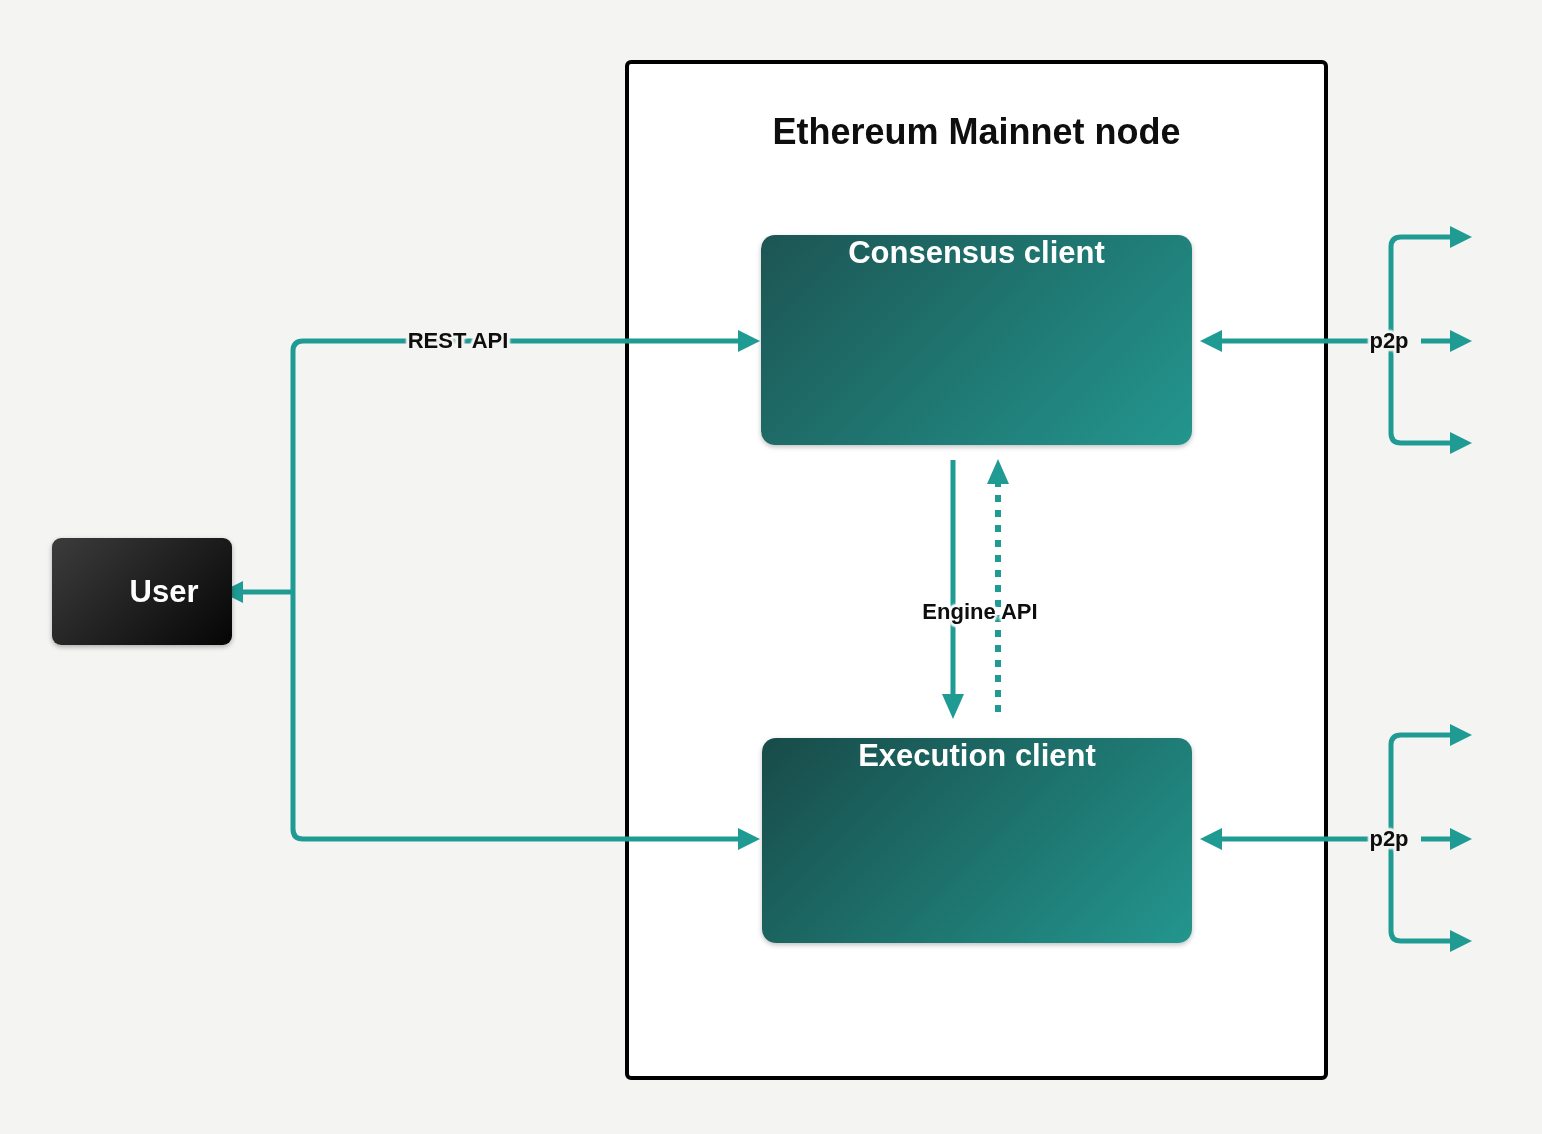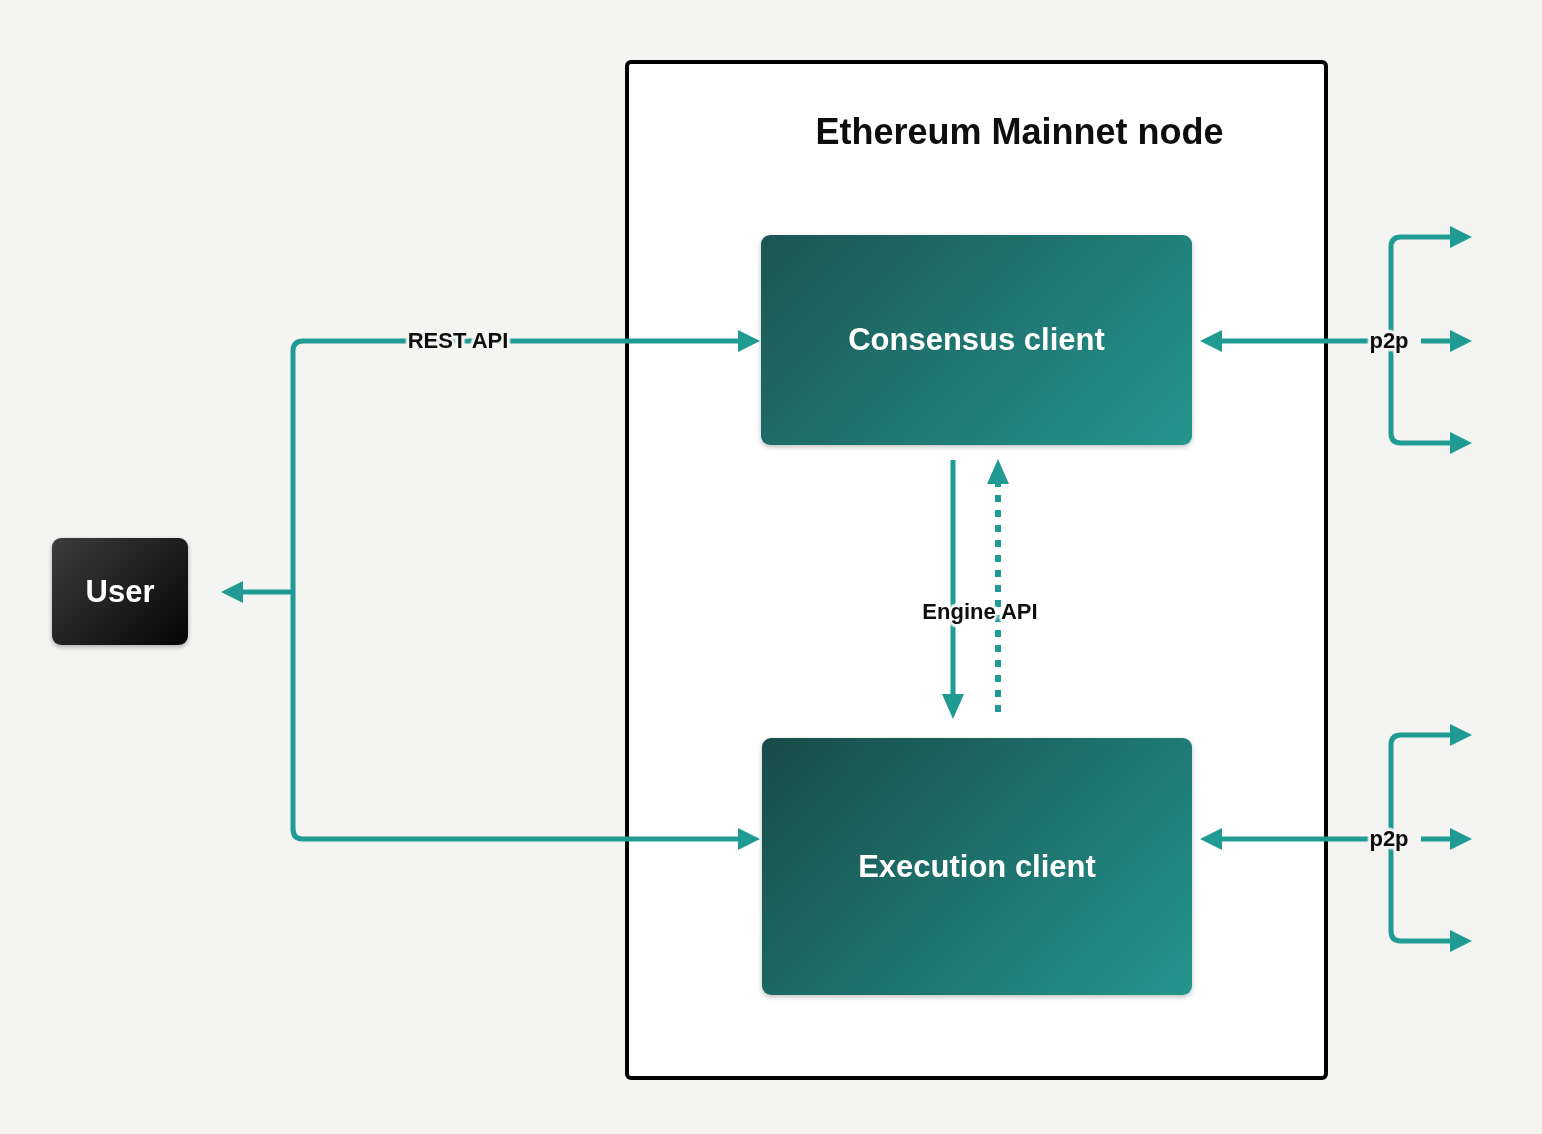--- a/index.html
+++ b/index.html
@@ -26,51 +26,51 @@
   }
   .node-title{
     position:absolute;
     left:625px; top:110px;
     width:703px;
     text-align:center;
     font-size:36px;
     font-weight:700;
     color:#0e0e0e;
     line-height:44px;
-    padding-left:43px;
   }
   
   .client-box{
     position:absolute;
-    border-radius:9px;
+    border-radius:14px;
     background:linear-gradient(135deg,#1c5553 0%,#23968e 100%);
     display:flex;
-    align-items:center;
+    align-items:flex-start;
     justify-content:center;
     box-shadow:0 2px 5px rgba(0,0,0,0.25);
   }
   .client-box .box-label{
     color:#ffffff;
     font-size:31px;
     font-weight:700;
   }
   .consensus{ left:761px; top:235px; width:431px; height:210px; }
-  .execution{ left:762px; top:738px; width:430px; height:257px;
+  .execution{ left:762px; top:738px; width:430px; height:205px;
     background:linear-gradient(135deg,#184b49 0%,#23968e 100%); }
   
   .user-box{
     position:absolute;
     left:52px; top:538px;
     width:136px; height:107px;
     border-radius:9px;
     background:linear-gradient(135deg,#3c3c3c 0%,#050505 100%);
     display:flex;
     align-items:center;
     justify-content:center;
     box-shadow:0 2px 5px rgba(0,0,0,0.3);
+    padding-left:44px;
   }
   .user-box .box-label{
     color:#ffffff;
     font-size:31px;
     font-weight:700;
   }
   
   .wires{
     position:absolute;
     left:0; top:0;

